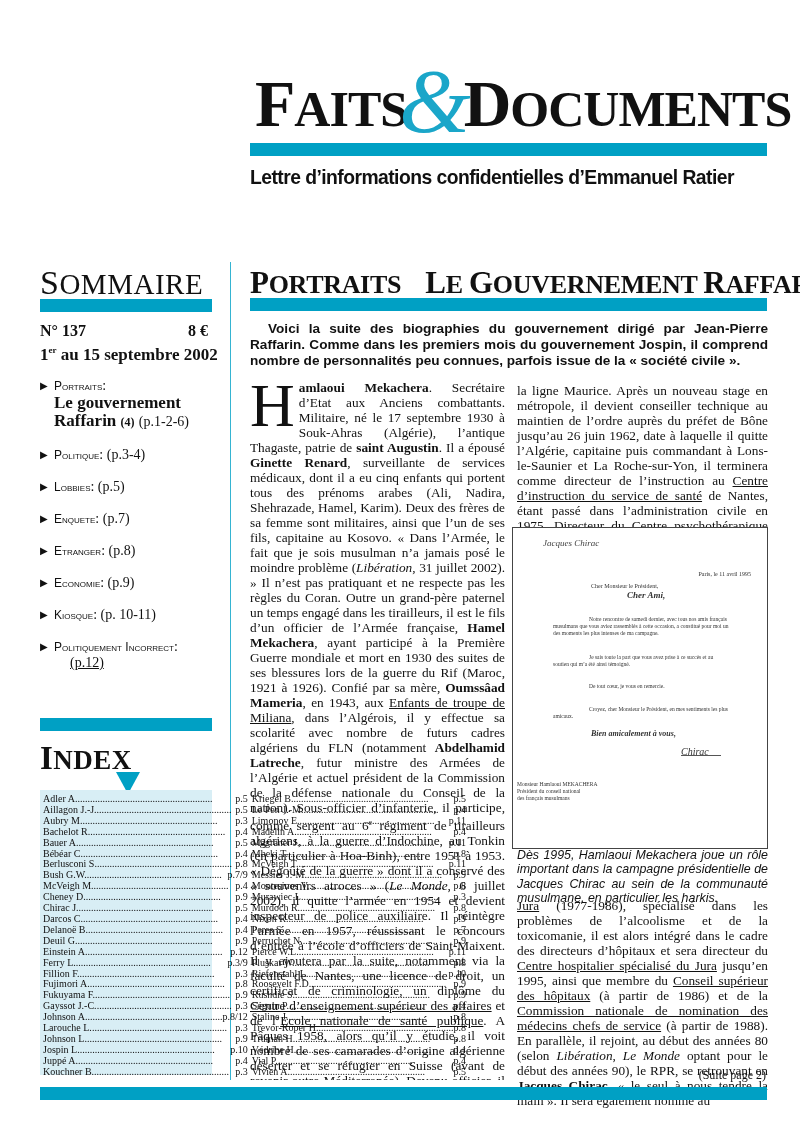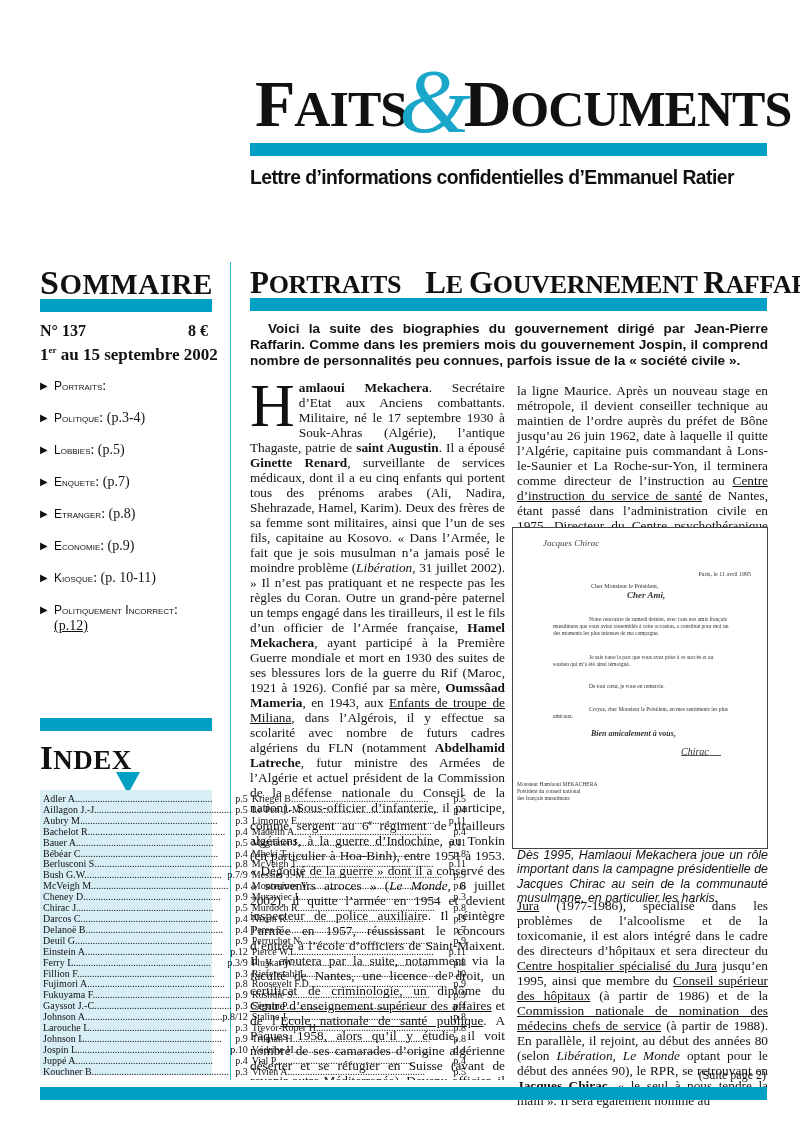--- a/index.html
+++ b/index.html
@@ -13,21 +13,21 @@
   .masthead-title .big { font-size: 66px; line-height: 66px; }
   .masthead-title .small { font-size: 50px; line-height: 66px; text-align: center; }
   .masthead-title .amp { font-size: 92px; color: #1aa6c9; font-style: italic; font-weight: normal; line-height: 66px; position: relative; top: 6px; margin: 0 -6px 0 -8px; }
   .masthead-bar { left: 250px; top: 143px; width: 517px; height: 13px; }
   .tagline { left: 250px; top: 165px; width: 520px; font-family: "Liberation Sans", sans-serif; font-weight: bold; font-size: 21px; letter-spacing: -0.6px; white-space: nowrap; transform: scaleX(0.92); transform-origin: left; }
 
   
   .vdivider { left: 230px; top: 262px; width: 1px; height: 818px; background: #35b4d2; }
 
   
-  .sb-title { left: 40px; top: 264px; font-size: 29px; font-weight: bold; letter-spacing: 0.5px; }
+  .sb-title { left: 40px; top: 264px; font-size: 29px; font-weight: normal; letter-spacing: 0.5px; }
   .sb-title .cap { font-size: 34px; }
   .sb-bar { left: 40px; top: 299px; width: 172px; height: 13px; }
   .issue-row { left: 40px; top: 322px; width: 168px; font-size: 16px; font-weight: bold; display: flex; justify-content: space-between; }
   .date-row { left: 40px; top: 345px; font-size: 17px; font-weight: bold; white-space: nowrap; }
   .date-row sup { font-size: 9px; }
   .toc { left: 40px; top: 378px; width: 185px; }
   .toc-item { display: flex; font-size: 14px; margin-bottom: 16px; line-height: 16px; }
   .toc-item .arrow { width: 14px; font-size: 10px; line-height: 16px; flex: none; }
   .toc-item .label { font-family: "Liberation Sans", sans-serif; font-size: 12px; font-variant: small-caps; text-transform: none; }
   .toc-item .pages { font-family: "Liberation Serif", serif; font-size: 14px; }
@@ -93,20 +93,21 @@
 </div>
 <div class="abs date-row"><span>1</span><sup>er</sup><span> au 15 septembre 2002</span></div>
 
 <div class="abs toc">
   <div class="toc-item" style="flex-direction:column;">
     <div style="display:flex;">
         <span class="arrow">▶</span>
         <span class="label">Portraits</span>
         <span class="pages"> :</span>
       </div>
+    <span class="sub"><span>Le gouvernement Raffarin</span> <small>(4)</small> <span class="pp">(p.1-2-6)</span></span>
   </div>
   <div class="toc-item">
       <span class="arrow">▶</span>
       <span class="label">Politique</span>
       <span class="pages"> : (p.3-4)</span>
     </div>
   <div class="toc-item">
       <span class="arrow">▶</span>
       <span class="label">Lobbies</span>
       <span class="pages"> : (p.5)</span>
@@ -130,21 +131,21 @@
       <span class="arrow">▶</span>
       <span class="label">Kiosque</span>
       <span class="pages"> : (p. 10-11)</span>
     </div>
   <div class="toc-item" style="flex-direction:column;">
     <div style="display:flex;">
         <span class="arrow">▶</span>
         <span class="label">Politiquement Incorrect</span>
         <span class="pages"> :</span>
       </div>
-    <span class="pages" style="margin-left:14px;text-decoration:underline;">(p.12)</span>
+    <span class="pages" style="margin-left:30px;text-decoration:underline;">(p.12)</span>
   </div>
 </div>
 
 <div class="abs idx-topbar teal"></div>
 <div class="abs idx-title"><span class="cap">I</span>NDEX</div>
 <div class="abs idx-triangle"></div>
 <div class="abs idx-box">
   <div class="idx-col" id="idx-left">
       <div class="idx-row">
         <span class="nm">Adler A.</span>

